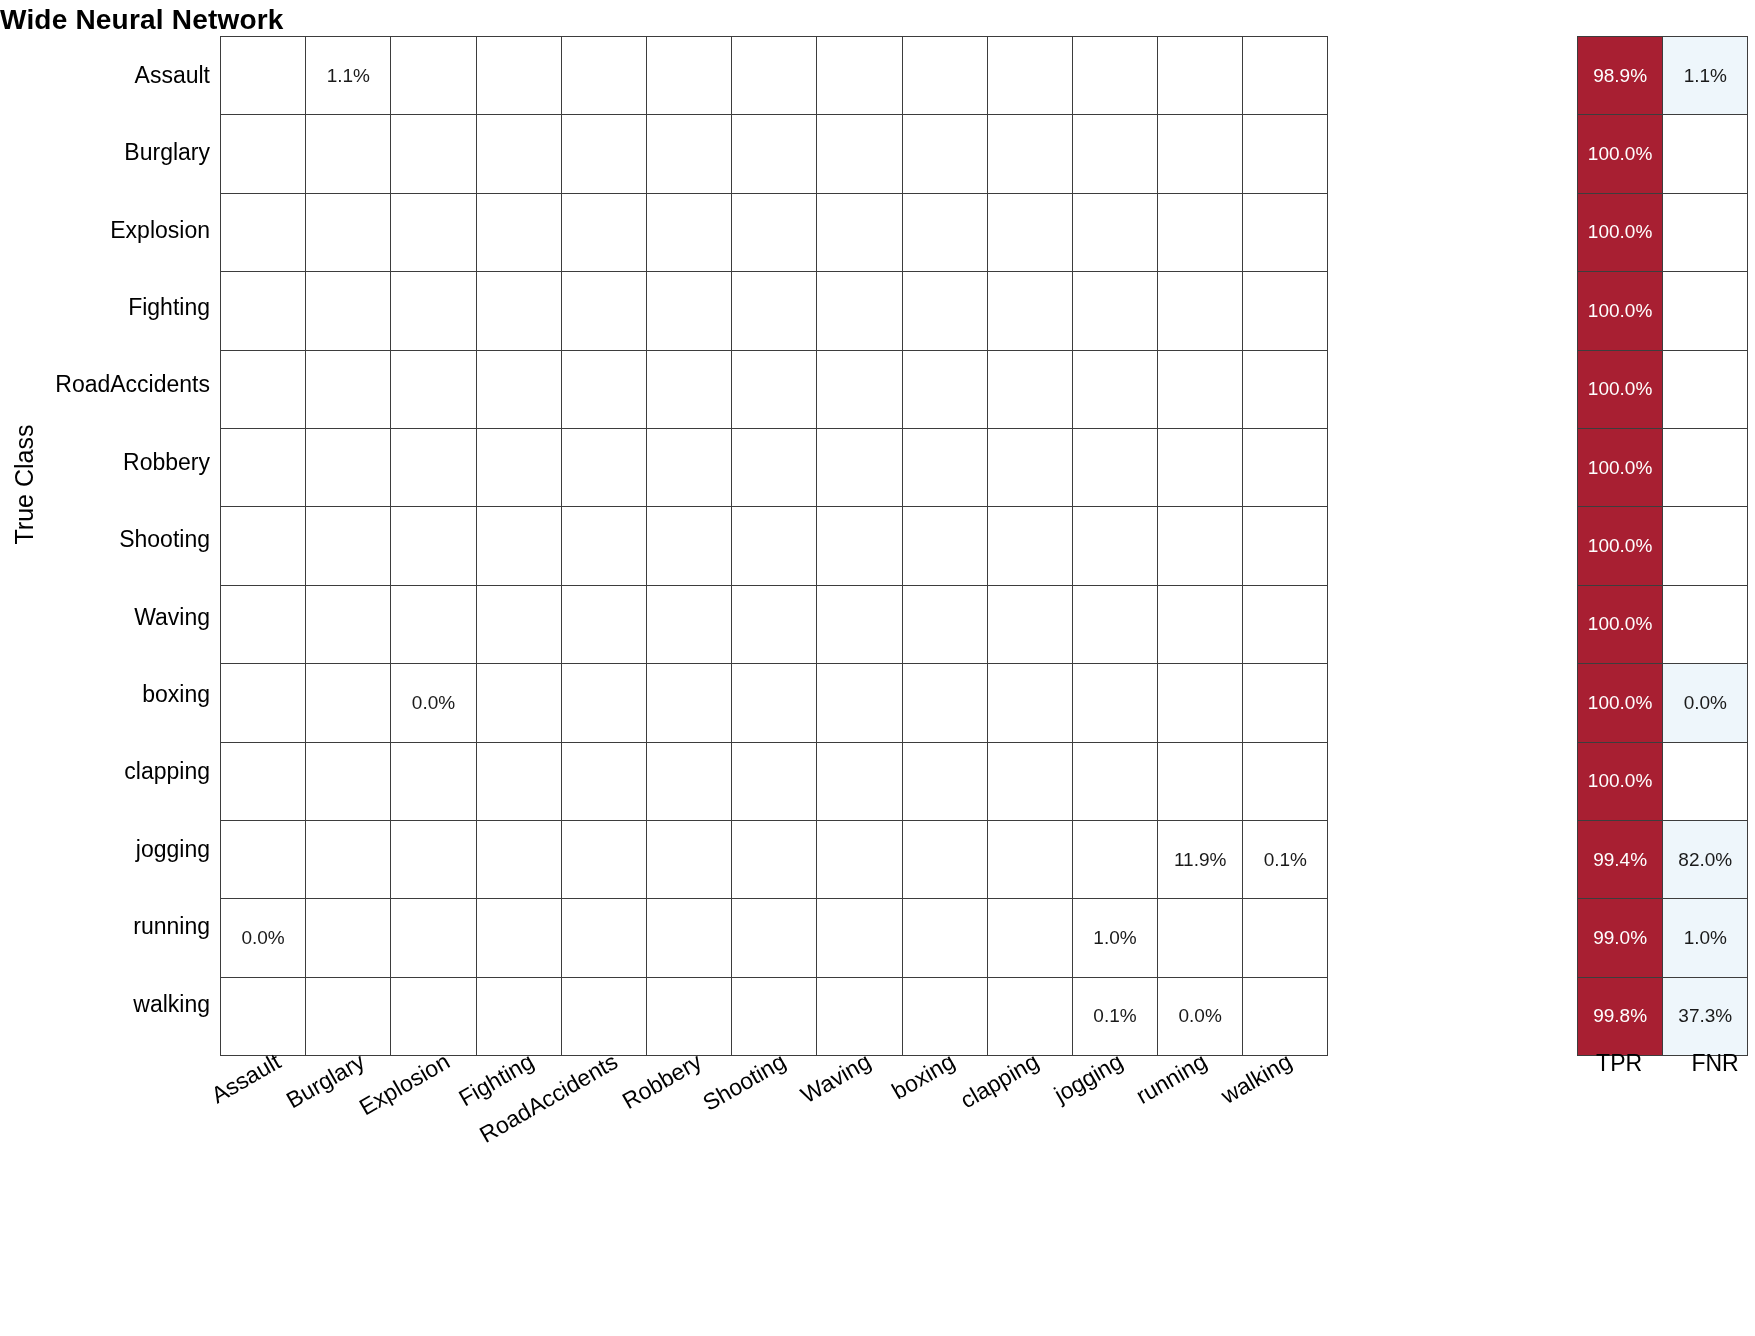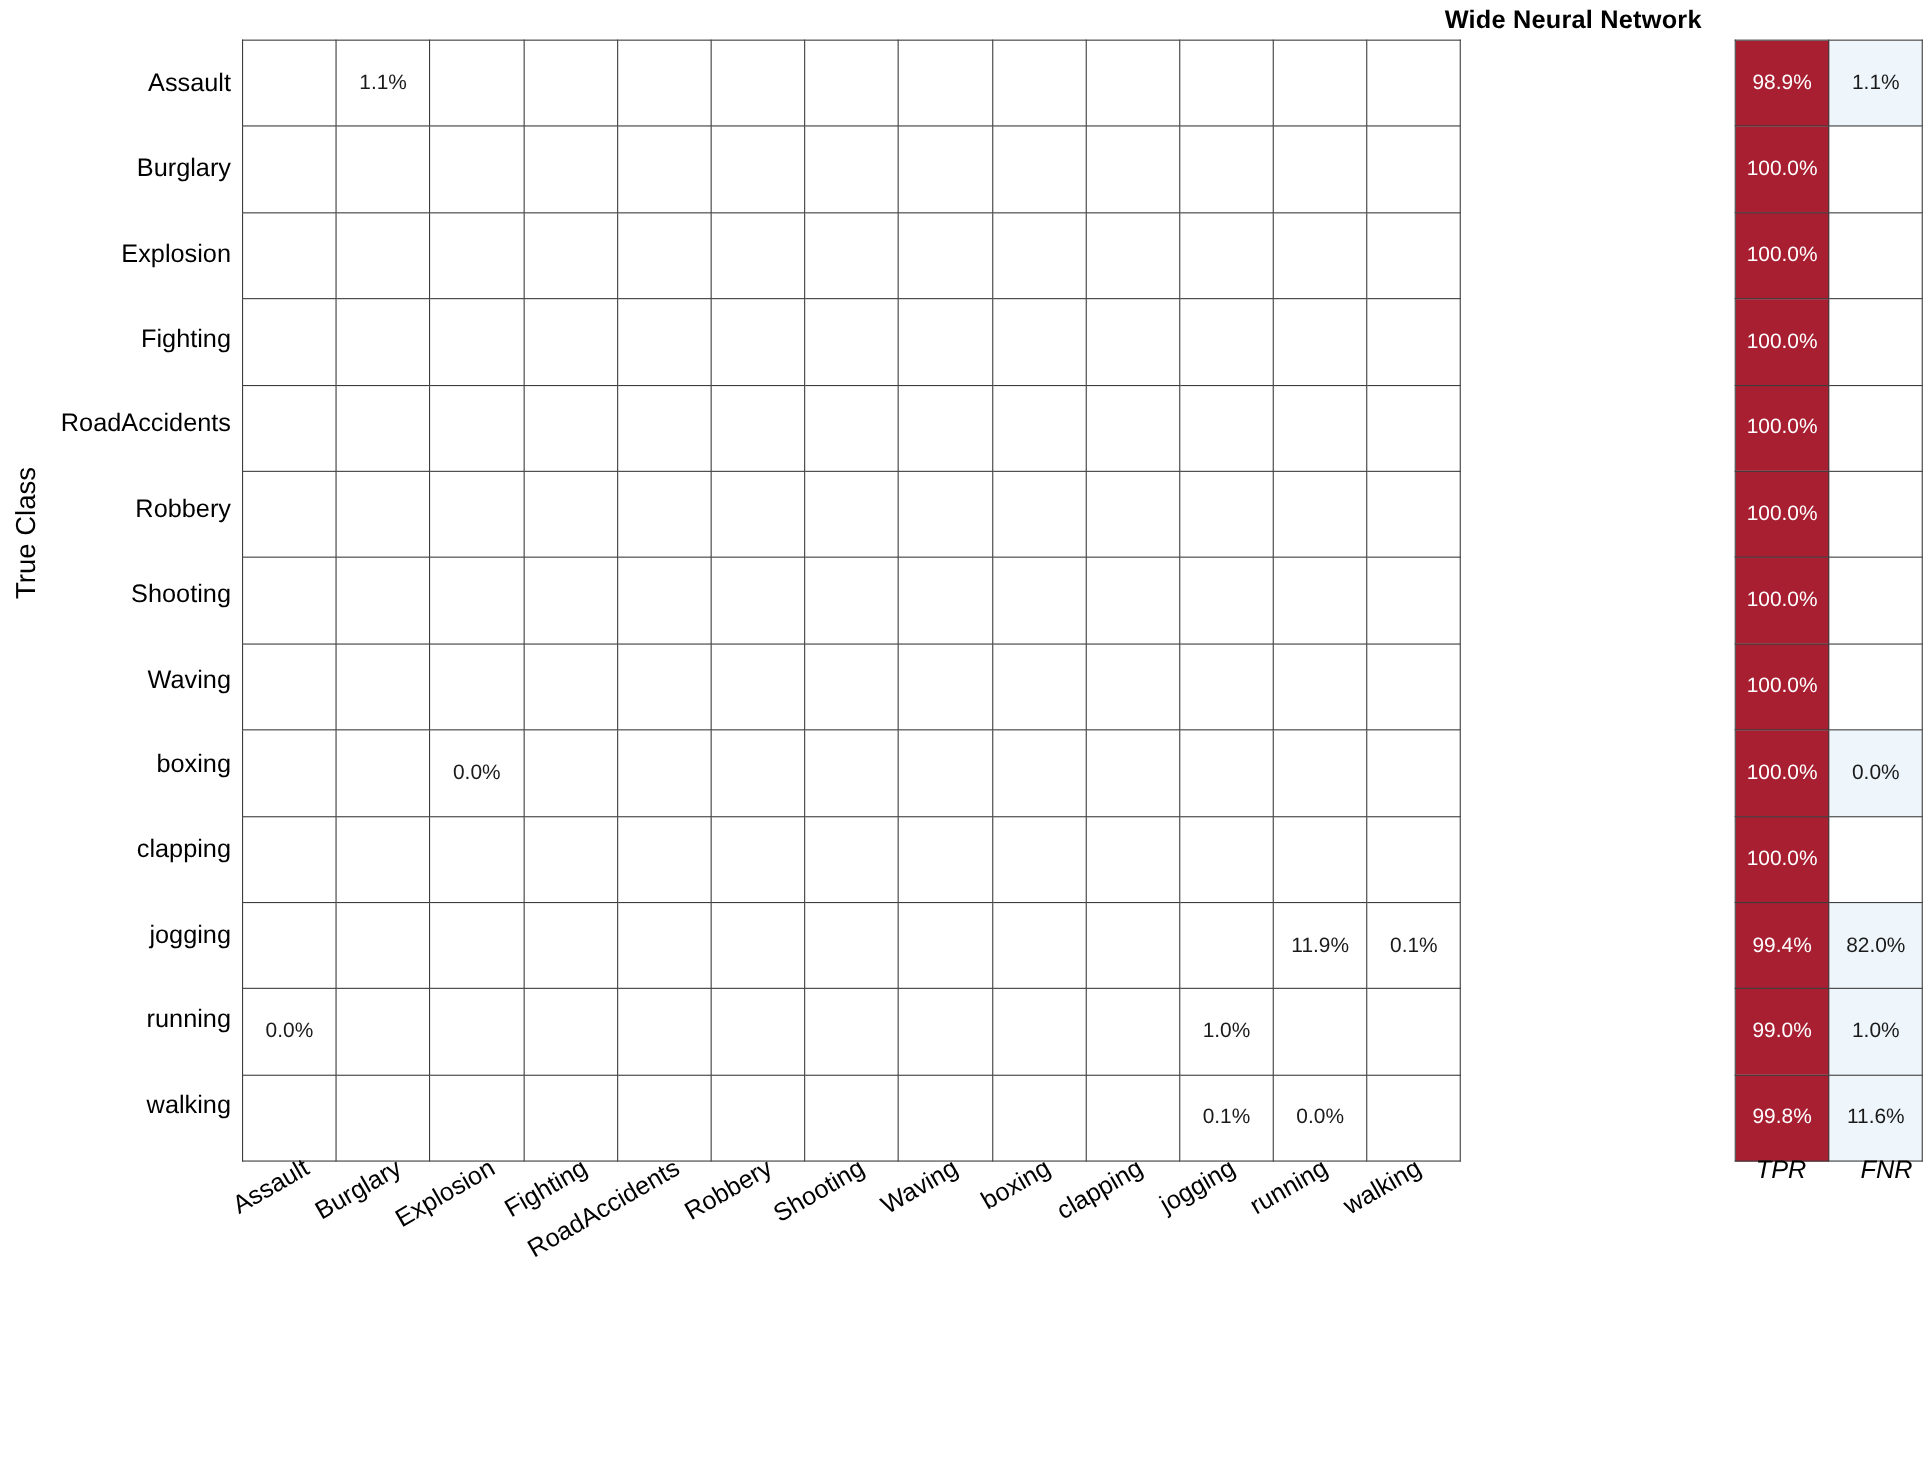--- a/index.html
+++ b/index.html
@@ -14,22 +14,22 @@
     color: #000000;
     overflow: hidden;
     position: relative;
   }
 
   #title {
     position: absolute;
     top: 4px;
     left: 0;
     width: 1547px;
-    text-align: right;
-    font-size: 23px;
+    text-align: left;
+    font-size: 28px;
     font-weight: bold;
     letter-spacing: 0.2px;
   }
 
   
   
   #plot {
     position: absolute;
     left: 0;
     top: 0;
@@ -140,21 +140,20 @@
     top: 1050px;
     width: 170px;
     height: 34px;
   }
   .sum-label {
     position: absolute;
     top: 0;
     width: 84.2px;
     text-align: center;
     font-size: 23px;
-    font-style: italic;
   }
 
   
   #ylabel {
     position: absolute;
     left: -86px;
     top: 470px;
     width: 220px;
     text-align: center;
     font-size: 25px;
@@ -439,21 +438,21 @@
         <tr>
           <td class="tpr">99.4%</td>
           <td class="fnr">82.0%</td>
         </tr>
         <tr>
           <td class="tpr">99.0%</td>
           <td class="fnr">1.0%</td>
         </tr>
         <tr>
           <td class="tpr">99.8%</td>
-          <td class="fnr">11.6%</td>
+          <td class="fnr">37.3%</td>
         </tr>
       </tbody>
   </table>
 
   <div id="col-labels">
       <div class="col-label" style="left: 52.1px;"><span>Assault</span></div>
       <div class="col-label" style="left: 136.3px;"><span>Burglary</span></div>
       <div class="col-label" style="left: 220.5px;"><span>Explosion</span></div>
       <div class="col-label" style="left: 304.7px;"><span>Fighting</span></div>
       <div class="col-label" style="left: 388.9px;"><span>RoadAccidents</span></div>

